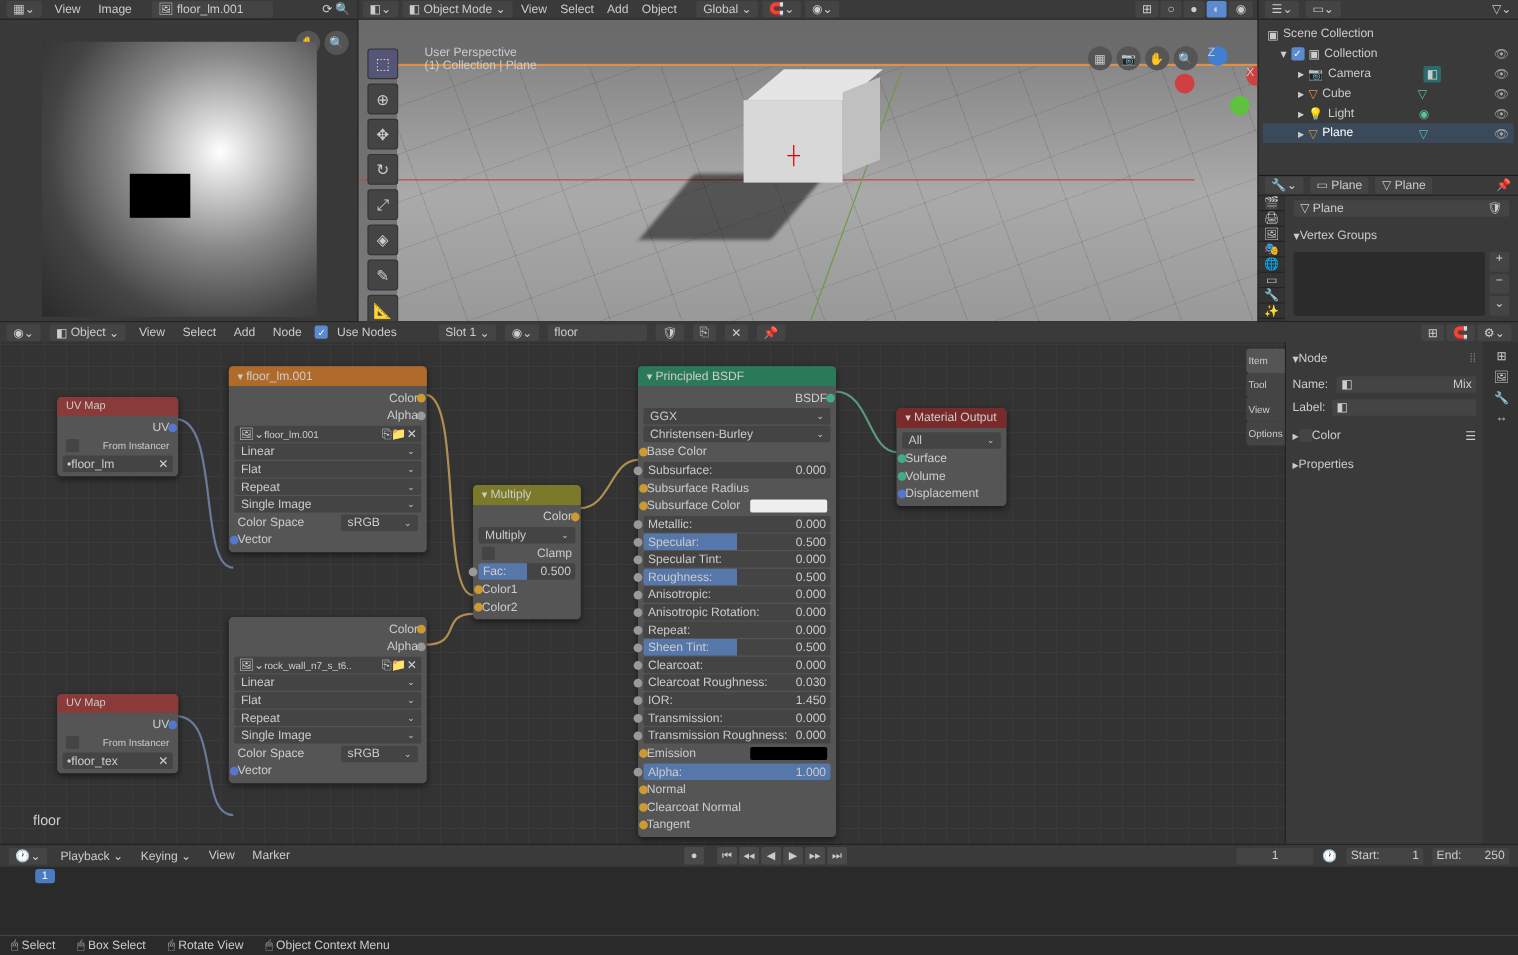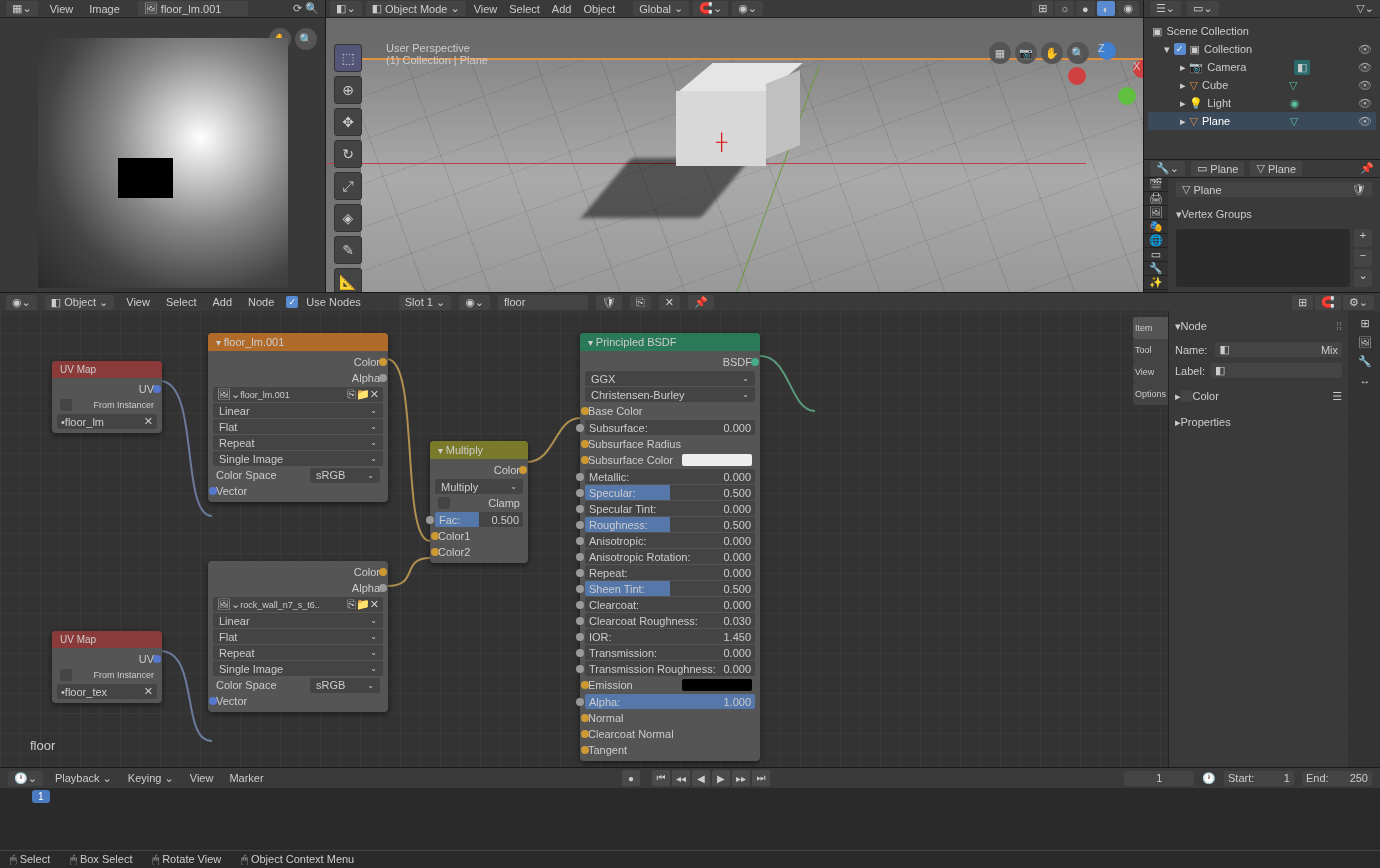--- a/index.html
+++ b/index.html
@@ -557,20 +557,40 @@
                 <span>Clearcoat Normal</span>
               </div>
               <div class="node-row">
                 <div class="socket in yellow"></div>
                 <span>Tangent</span>
               </div>
             </div>
         </div>
       </div>
 
+      <div class="node" style="left:815px;top:60px;width:100px">
+        <div class="node-title darkred">▾ <span>Material Output</span></div>
+        <div class="node-body">
+          <div class="dropdown">
+              <span>All</span>
+            </div>
+          <div class="node-row">
+              <div class="socket in green"></div>
+              <span>Surface</span>
+            </div>
+          <div class="node-row">
+              <div class="socket in green"></div>
+              <span>Volume</span>
+            </div>
+          <div class="node-row">
+              <div class="socket in blue"></div>
+              <span>Displacement</span>
+            </div>
+        </div>
+      </div>
 
       <div style="position:absolute;left:30px;bottom:14px;color:#ccc;font-size:13px">floor</div>
     </div>
 
     <div class="node-side" style="position:absolute;right:32px;top:18px;bottom:0">
       <div class="section-hdr">▾ <span>Node</span><span style="margin-left:auto;opacity:0.5">⁞⁞</span></div>
       <div style="display:flex;align-items:center;gap:8px;margin:4px 0">
         <span>Name:</span>
         <div class="field" style="flex:1">◧ <span>Mix</span></div>
       </div>

